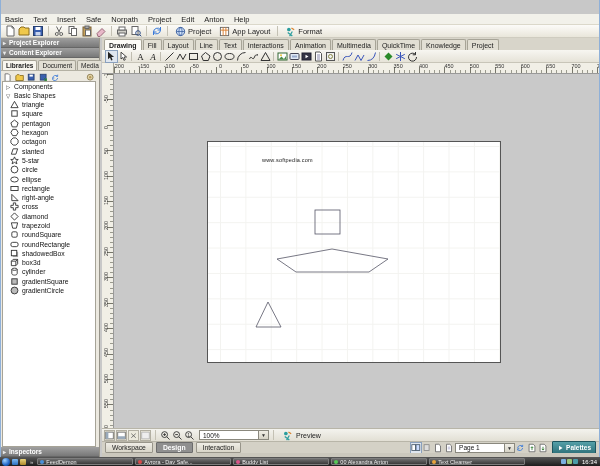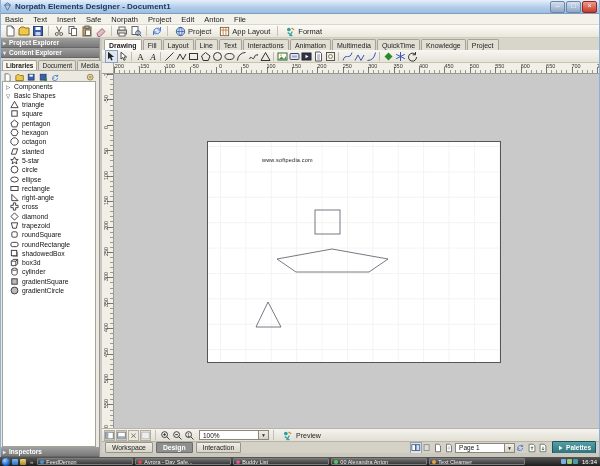--- a/index.html
+++ b/index.html
@@ -134,43 +134,31 @@
   .tray-icon{width:5px;height:5px;border-radius:1px;flex:none;}
   #clock{color:#fff;font-size:6px;margin-left:3px;margin-right:1px;}
   svg{display:block;width:100%;height:100%;}
 </style>
 </head>
 <body>
 
 <div id="app">
   <div id="frame"></div>
 
-  <div id="titlebar">
-    <span id="app-logo">
-      <svg viewBox="0 0 12 12">
-          <path d="M6 1l4 3-4 7-4-7z" fill="#b9cde8" stroke="#44608a" stroke-width="1"></path>
-          <path d="M2 4h8" stroke="#44608a" stroke-width="1"></path>
-        </svg>
-    </span>
-    <span id="title-text">Norpath Elements Designer - Document1</span>
-    <span class="winbtn">–</span>
-    <span class="winbtn">□</span>
-    <span class="winbtn close">×</span>
-  </div>
 
   <div id="menubar">
       <span class="menu-item">Basic</span>
       <span class="menu-item">Text</span>
       <span class="menu-item">Insert</span>
       <span class="menu-item">Safe</span>
       <span class="menu-item">Norpath</span>
       <span class="menu-item">Project</span>
       <span class="menu-item">Edit</span>
       <span class="menu-item">Anton</span>
-      <span class="menu-item">File</span>
+      <span class="menu-item">Help</span>
     </div>
   <div id="toolbar">
       <span class="tb-icon">
         <svg viewBox="0 0 12 12">
           <path d="M3 1h5l2 2v8H3z" fill="#fff" stroke="#666"></path>
           <path d="M8 1v2h2" fill="none" stroke="#666"></path>
         </svg>
       </span>
       <span class="tb-icon">
         <svg viewBox="0 0 12 12">

